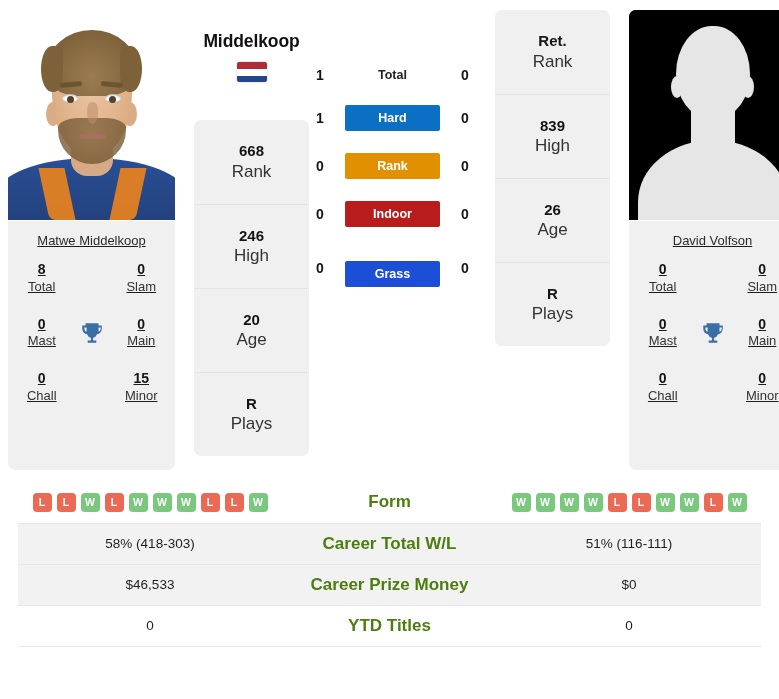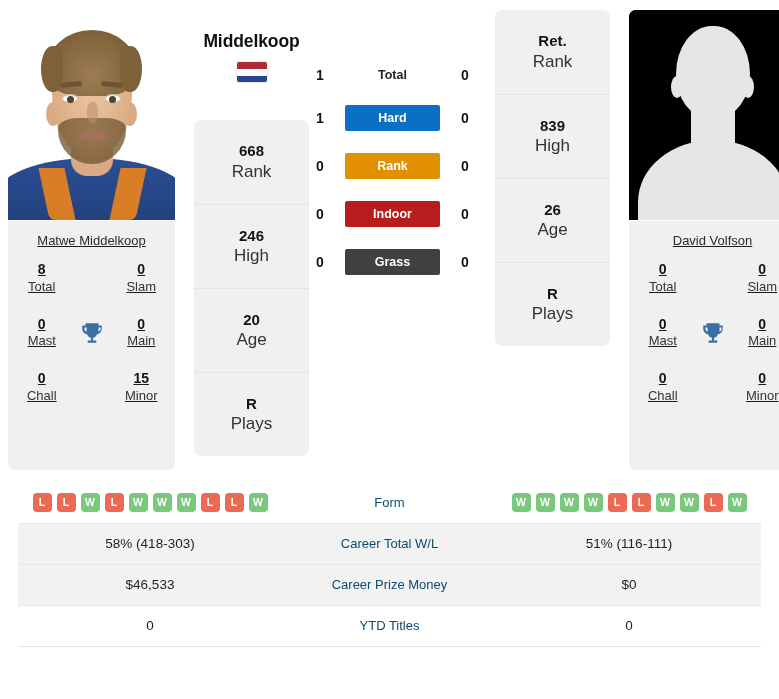--- a/index.html
+++ b/index.html
@@ -255,24 +255,24 @@
   .cmp-table tr { border-bottom: 1px solid #e7e7e7; }
   .cmp-table tr.striped { background: #f2f2f2; }
   .cmp-table td {
     height: 41px;
     text-align: center;
     font-size: 13.5px;
     color: #1f1f1f;
     vertical-align: middle;
   }
   .cmp-table td.mid {
-    font-weight: normal;
-    font-size: 13px;
+    font-weight: bold;
+    font-size: 17px;
     width: 215px;
-    color: #0c4a6e;
+    color: #4d7c0f;
   }
   .cmp-table td.side { width: 264px; }
 
   .form-strip {
     display: flex;
     justify-content: center;
     gap: 5px;
   }
   .form-chip {
     width: 19px; height: 19px;
@@ -405,21 +405,21 @@
           <div class="h2h-badge" style="background: rgb(224, 144, 0);">Rank</div>
           <div class="h2h-score">0</div>
         </div>
         <div class="h2h-row">
           <div class="h2h-score">0</div>
           <div class="h2h-badge" style="background: #b91c1c;">Indoor</div>
           <div class="h2h-score">0</div>
         </div>
         <div class="h2h-row">
           <div class="h2h-score">0</div>
-          <div class="h2h-badge" style="background: #404040;">Grass</div>
+          <div class="h2h-badge" style="background: #1d4ed8; margin-top: 12px;">Grass</div>
           <div class="h2h-score">0</div>
         </div>
       </div>
 
     <div class="rank-col">
       <div class="rank-card">
         <div class="rank-cell">
           <div class="rnum">Ret.</div>
           <div class="rlab">Rank</div>
         </div>

